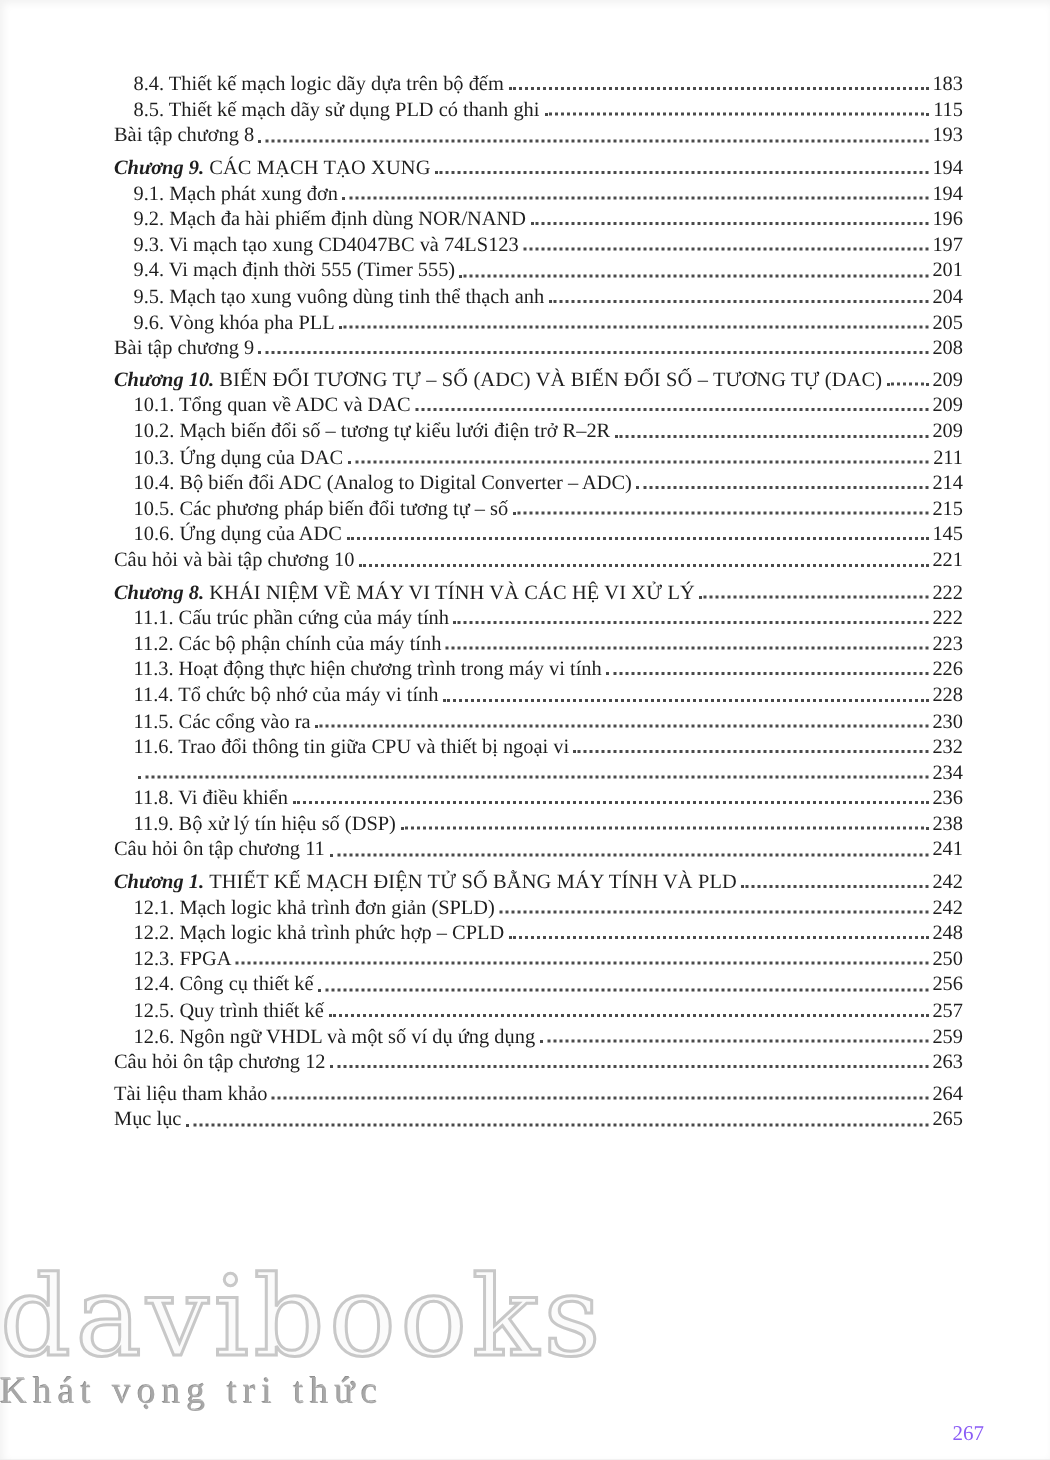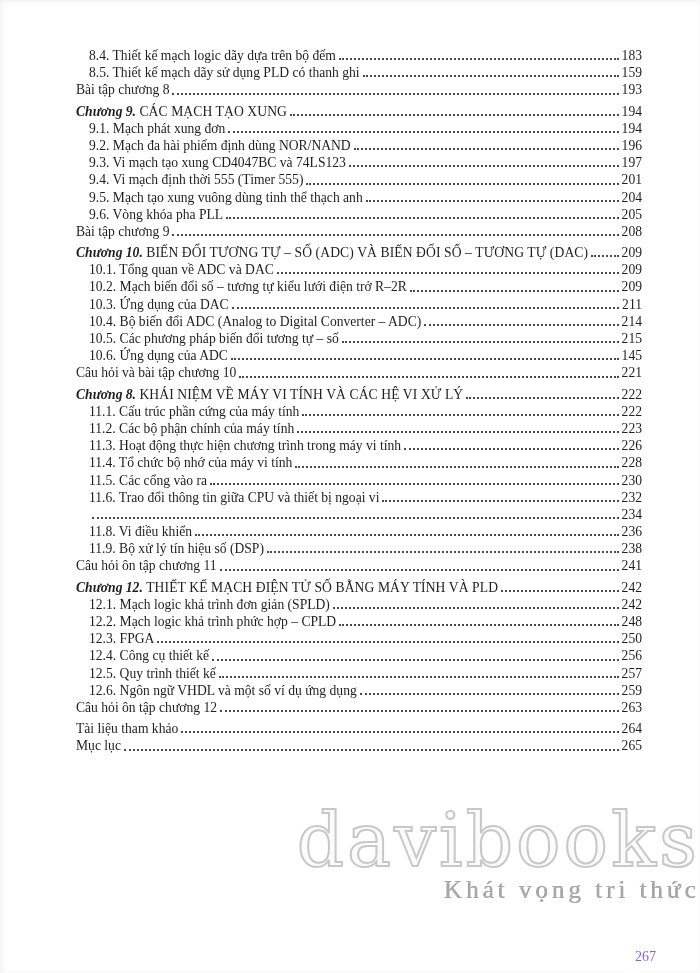--- a/index.html
+++ b/index.html
@@ -38,22 +38,22 @@
     align-self: flex-end;
     border-bottom: 2px dotted #4a4a4a;
     margin: 0 3px;
     transform: translateY(-4px);
   }
   .pagenum { white-space: nowrap; }
   .watermark {
     position: absolute;
     left: 0;
     right: 0;
-    top: 800px;
-    text-align: right;
+    top: 838px;
+    text-align: left;
     pointer-events: none;
   }
   .wm-brand {
     font-family: "DejaVu Serif", serif;
     font-size: 74px;
     line-height: 80px;
     letter-spacing: 3px;
     color: #fbfbfb;
     -webkit-text-stroke: 2px #c8c8c8;
     text-shadow: 0 0 1px #d5d5d5;
@@ -81,21 +81,21 @@
 
   <div class="toc">
       <div class="row sub">
         <span class="label">8.4. Thiết kế mạch logic dãy dựa trên bộ đếm</span>
         <span class="leader"></span>
         <span class="pagenum">183</span>
       </div>
       <div class="row sub">
         <span class="label">8.5. Thiết kế mạch dãy sử dụng PLD có thanh ghi</span>
         <span class="leader"></span>
-        <span class="pagenum">159</span>
+        <span class="pagenum">115</span>
       </div>
       <div class="row plain">
         <span class="label">Bài tập chương 8</span>
         <span class="leader"></span>
         <span class="pagenum">193</span>
       </div>
       <div class="row chapter gap">
         <span class="label"><span class="chapter-prefix">Chương 9. </span><span class="chapter-title">CÁC MẠCH TẠO XUNG</span></span>
         <span class="leader"></span>
         <span class="pagenum">194</span>
@@ -223,21 +223,21 @@
         <span class="label">11.9. Bộ xử lý tín hiệu số (DSP)</span>
         <span class="leader"></span>
         <span class="pagenum">238</span>
       </div>
       <div class="row plain">
         <span class="label">Câu hỏi ôn tập chương 11</span>
         <span class="leader"></span>
         <span class="pagenum">241</span>
       </div>
       <div class="row chapter gap">
-        <span class="label"><span class="chapter-prefix">Chương 12. </span><span class="chapter-title">THIẾT KẾ MẠCH ĐIỆN TỬ SỐ BẰNG MÁY TÍNH VÀ PLD</span></span>
+        <span class="label"><span class="chapter-prefix">Chương 1. </span><span class="chapter-title">THIẾT KẾ MẠCH ĐIỆN TỬ SỐ BẰNG MÁY TÍNH VÀ PLD</span></span>
         <span class="leader"></span>
         <span class="pagenum">242</span>
       </div>
       <div class="row sub">
         <span class="label">12.1. Mạch logic khả trình đơn giản (SPLD)</span>
         <span class="leader"></span>
         <span class="pagenum">242</span>
       </div>
       <div class="row sub">
         <span class="label">12.2. Mạch logic khả trình phức hợp – CPLD</span>

